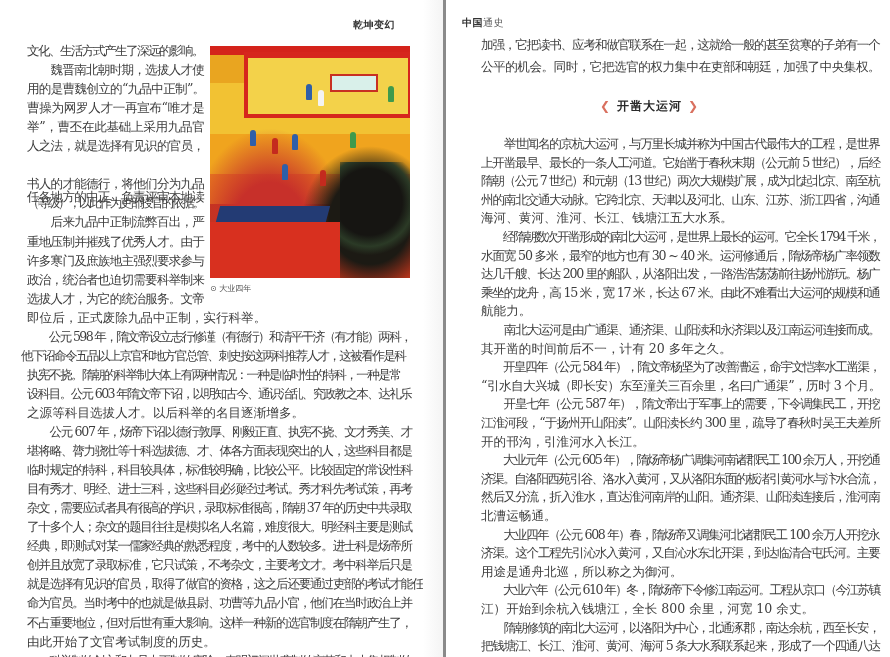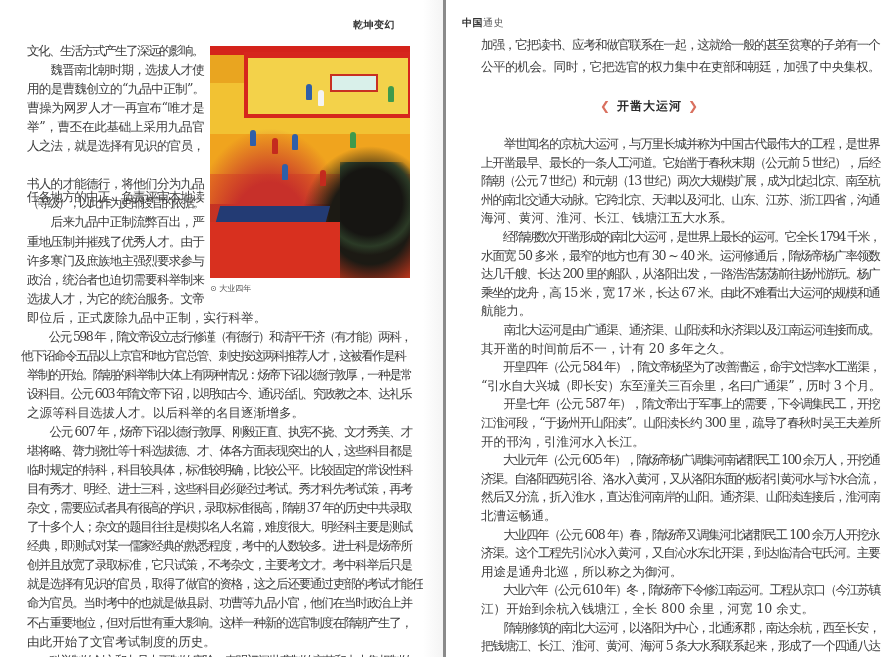--- a/index.html
+++ b/index.html
@@ -76,21 +76,21 @@
       <div class="line" style="left: 27px; top: 177.35px; width: auto; overflow: visible; letter-spacing: -0.785714px;">书人的才能德行，将他们分为九品</div>
       <div class="line" style="left: 27px; top: 196.4px; width: auto; overflow: visible; letter-spacing: -2.25px;">（等级），以此作为吏部授官的依据。</div>
       <div class="line" style="left: 27px; top: 215.45px; width: auto; overflow: visible; letter-spacing: -0.785714px;">　　后来九品中正制流弊百出，严</div>
       <div class="line" style="left: 27px; top: 234.5px; width: auto; overflow: visible; letter-spacing: -0.785714px;">重地压制并摧残了优秀人才。由于</div>
       <div class="line" style="left: 27px; top: 253.55px; width: auto; overflow: visible; letter-spacing: -0.785714px;">许多寒门及庶族地主强烈要求参与</div>
       <div class="line" style="left: 27px; top: 272.6px; width: auto; overflow: visible; letter-spacing: -0.785714px;">政治，统治者也迫切需要科举制来</div>
       <div class="line" style="left: 27px; top: 291.65px; width: auto; overflow: visible; letter-spacing: -0.785714px;">选拔人才，为它的统治服务。文帝</div>
       <div class="line" style="left: 27px; top: 310.7px; width: auto; overflow: visible;">即位后，正式废除九品中正制，实行科举。</div>
       <div class="line" style="left: 27px; top: 329.75px; width: auto; overflow: visible; letter-spacing: -1.67568px;">　　公元 598 年，隋文帝设立志行修谨（有德行）和清平干济（有才能）两科，</div>
       <div class="line" style="left: 21px; top: 348.8px; width: auto; overflow: visible; letter-spacing: -1.61765px;">他下诏命令五品以上京官和地方官总管、刺史按这两科推荐人才，这被看作是科</div>
-      <div class="line" style="left: 27px; top: 367.85px; width: auto; overflow: visible; letter-spacing: -1.61765px;">举制的开始。隋朝的科举制大体上有两种情况：炀帝下诏以德行敦厚，一种是常</div>
+      <div class="line" style="left: 27px; top: 367.85px; width: auto; overflow: visible; letter-spacing: -1.61765px;">执宪不挠。隋朝的科举制大体上有两种情况：一种是临时性的特科，一种是常</div>
       <div class="line" style="left: 27px; top: 386.9px; width: auto; overflow: visible; letter-spacing: -1.67568px;">设科目。公元 603 年隋文帝下诏，以明知古今、通识治乱、究政教之本、达礼乐</div>
       <div class="line" style="left: 27px; top: 405.95px; width: auto; overflow: visible;">之源等科目选拔人才。以后科举的名目逐渐增多。</div>
       <div class="line" style="left: 27px; top: 425px; width: auto; overflow: visible; letter-spacing: -1.36111px;">　　公元 607 年，炀帝下诏以德行敦厚、刚毅正直、执宪不挠、文才秀美、才</div>
       <div class="line" style="left: 27px; top: 444.05px; width: auto; overflow: visible; letter-spacing: -1.27273px;">堪将略、膂力骁壮等十科选拔德、才、体各方面表现突出的人，这些科目都是</div>
       <div class="line" style="left: 27px; top: 463.1px; width: auto; overflow: visible; letter-spacing: -1.27273px;">临时规定的特科，科目较具体，标准较明确，比较公平。比较固定的常设性科</div>
       <div class="line" style="left: 27px; top: 482.15px; width: auto; overflow: visible; letter-spacing: -1.27273px;">目有秀才、明经、进士三科，这些科目必须经过考试。秀才科先考试策，再考</div>
       <div class="line" style="left: 27px; top: 501.2px; width: auto; overflow: visible; letter-spacing: -1.5px;">杂文，需要应试者具有很高的学识，录取标准很高，隋朝 37 年的历史中共录取</div>
       <div class="line" style="left: 27px; top: 520.25px; width: auto; overflow: visible; letter-spacing: -1.27273px;">了十多个人；杂文的题目往往是模拟名人名篇，难度很大。明经科主要是测试</div>
       <div class="line" style="left: 27px; top: 539.3px; width: auto; overflow: visible; letter-spacing: -1.27273px;">经典，即测试对某一儒家经典的熟悉程度，考中的人数较多。进士科是炀帝所</div>
       <div class="line" style="left: 27px; top: 558.35px; width: auto; overflow: visible; letter-spacing: -1.27273px;">创并且放宽了录取标准，它只试策，不考杂文，主要考文才。考中科举后只是</div>

